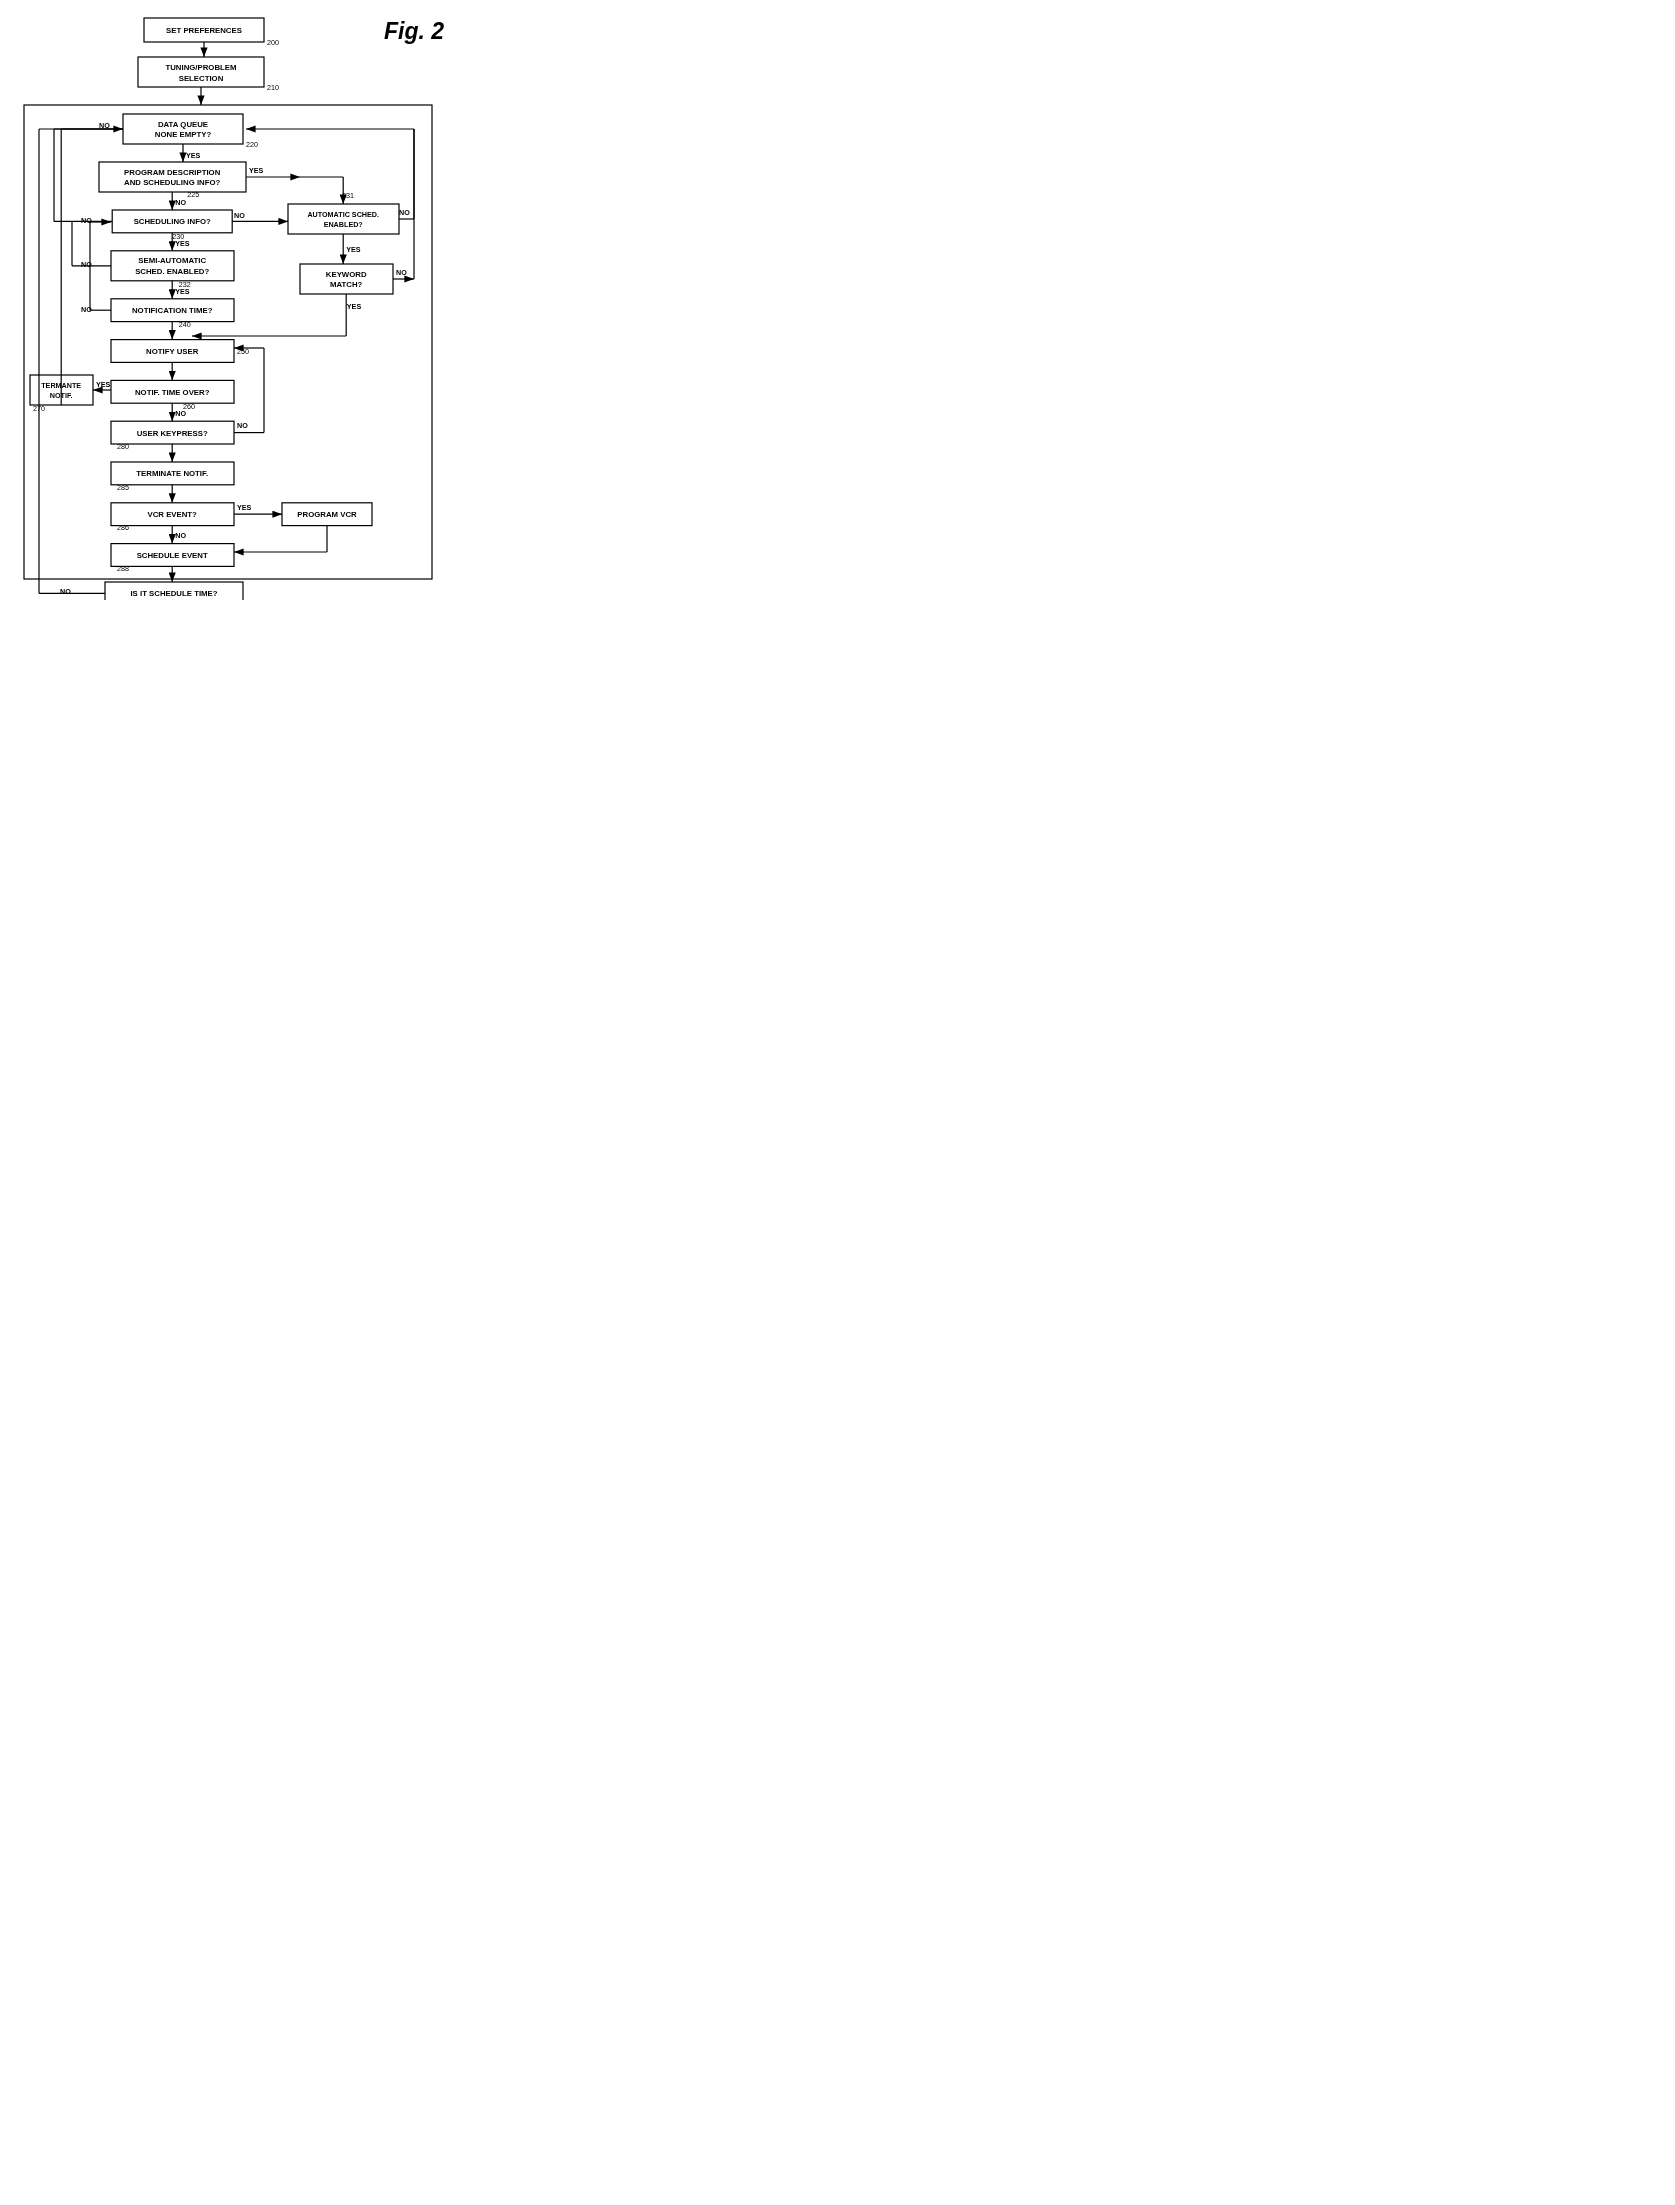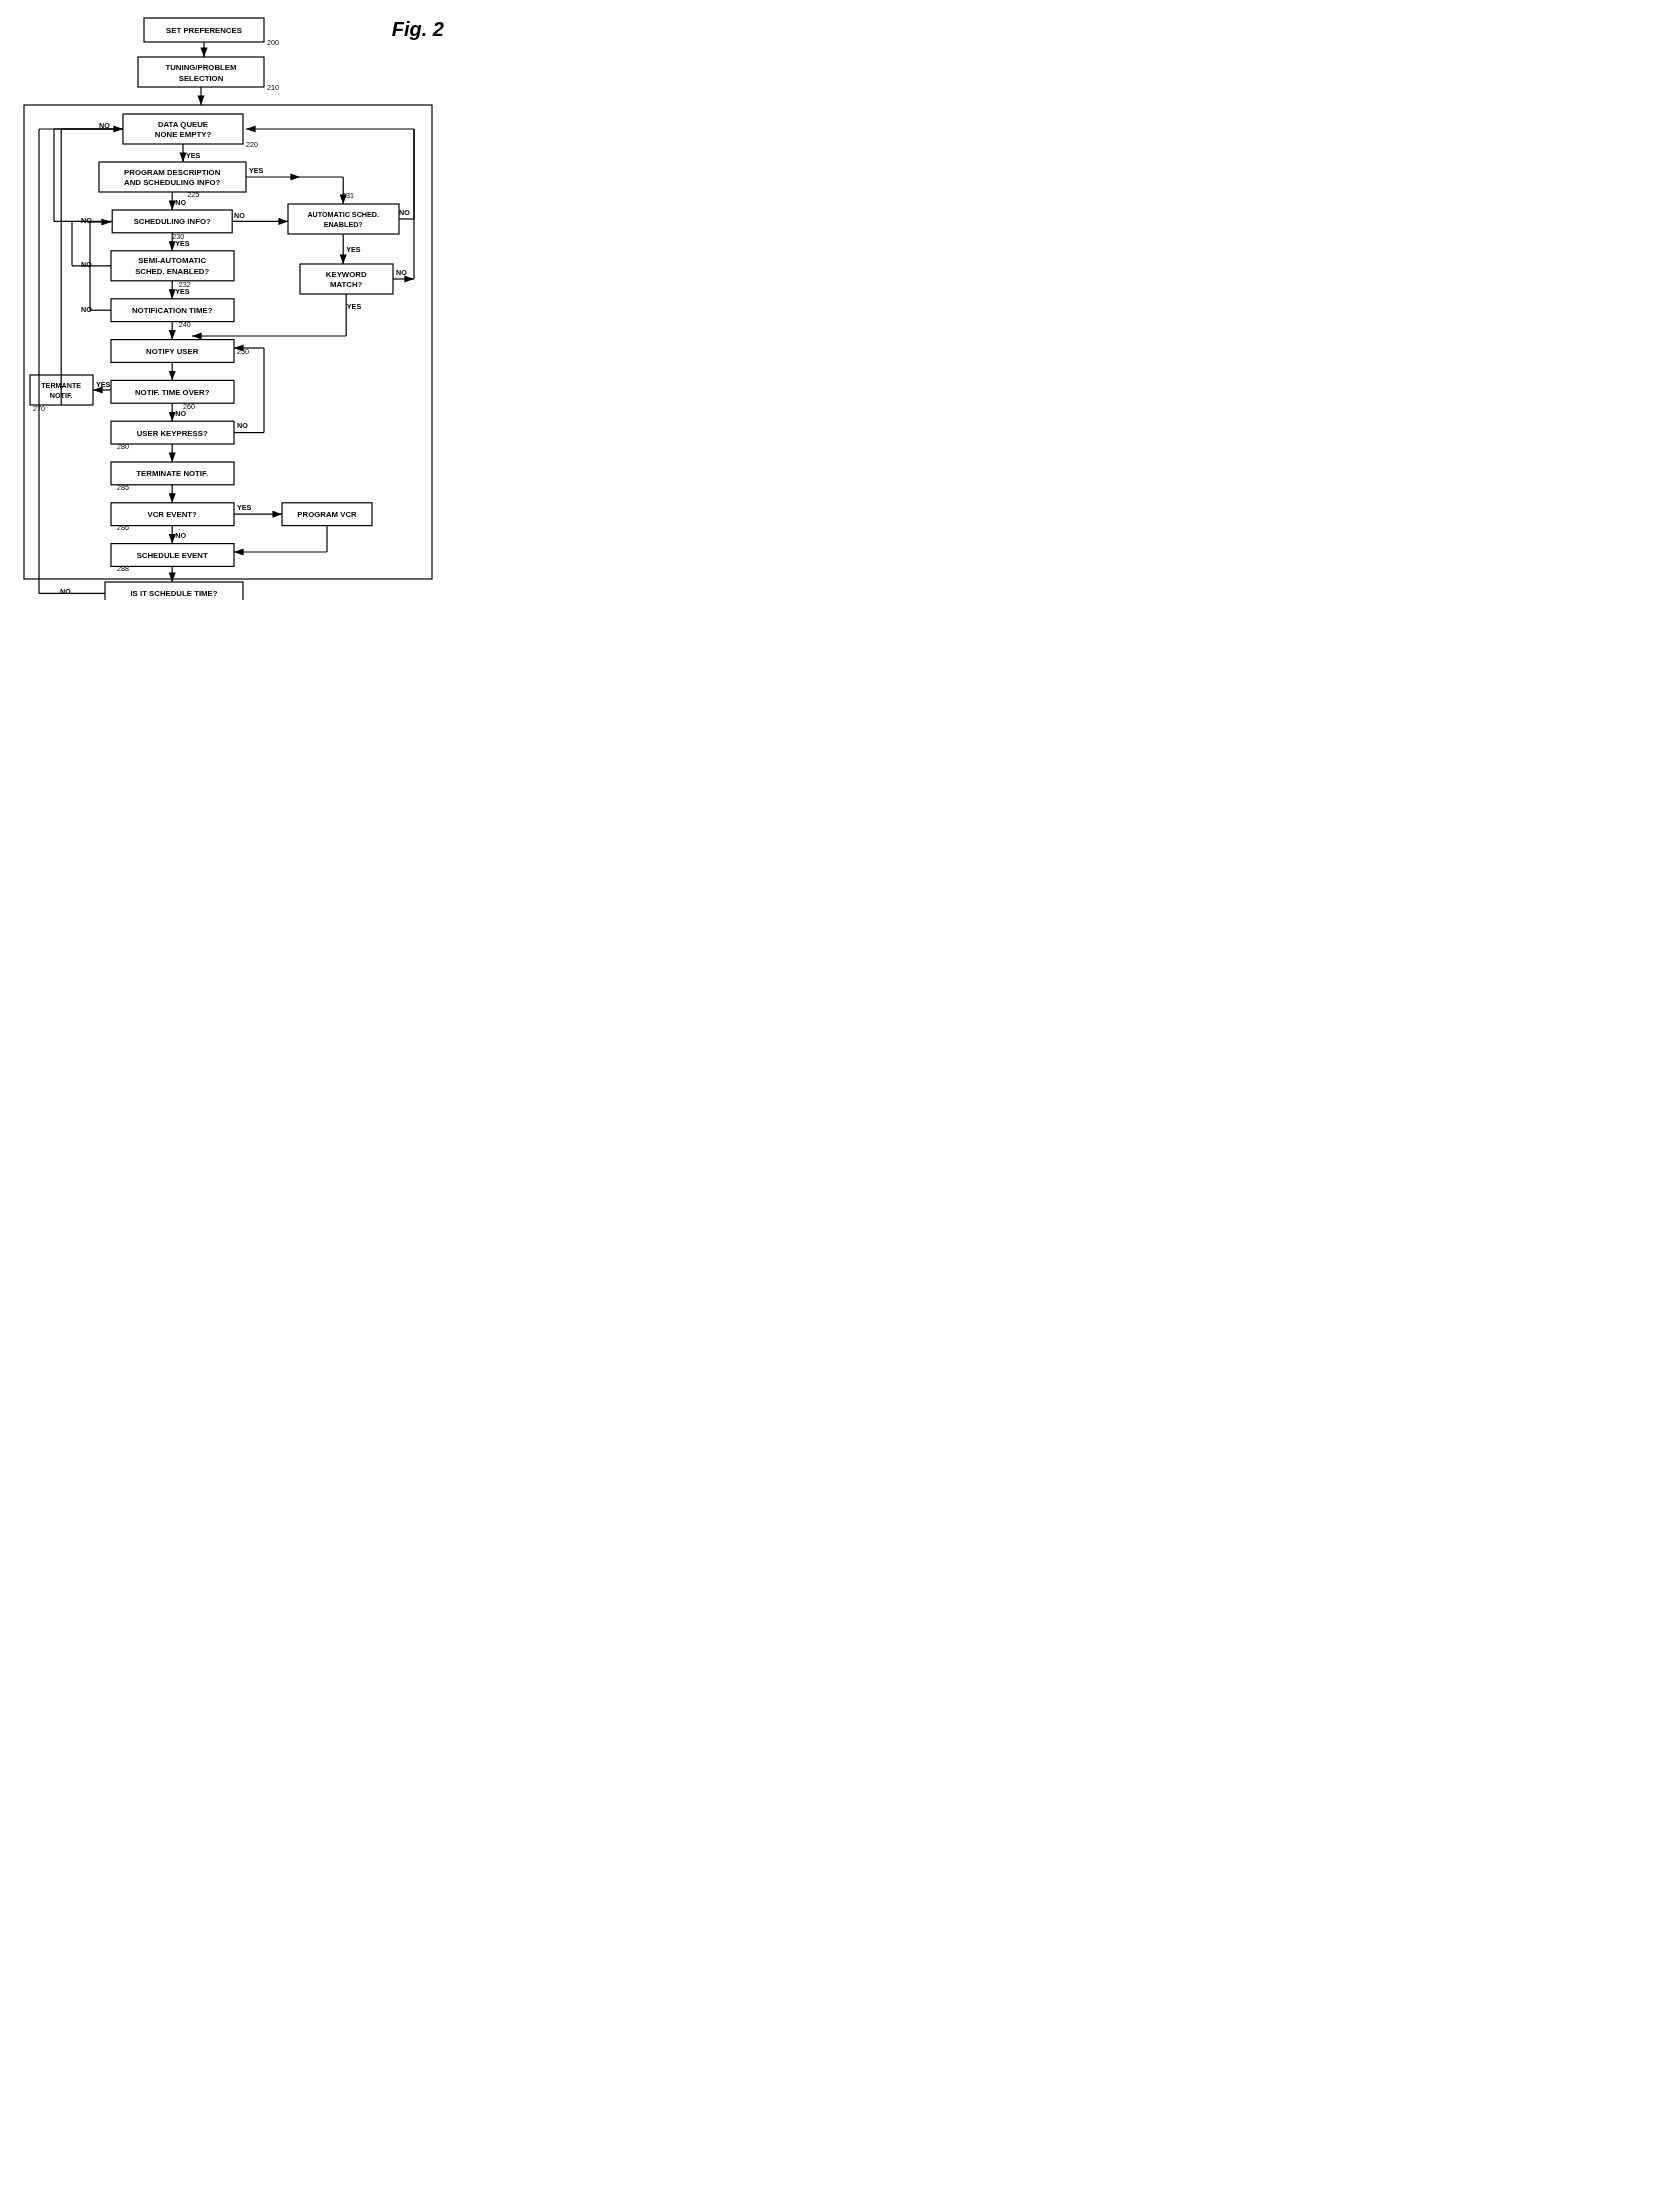--- a/index.html
+++ b/index.html
@@ -14,21 +14,21 @@
     .page {
       position: relative;
       width: 432px;
       margin: 0 auto;
     }
 
     .fig-label {
       position: absolute;
       top: 6px;
       right: 0px;
-      font-size: 20px;
+      font-size: 23px;
       font-weight: bold;
       font-style: italic;
       font-family: Arial, sans-serif;
     }
 
     
     .flowchart-svg {
       display: block;
       margin: 0 auto;
     }

